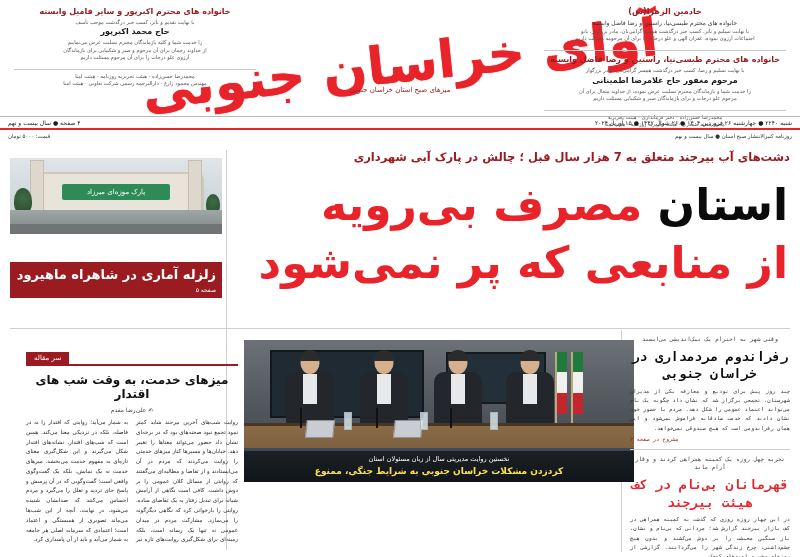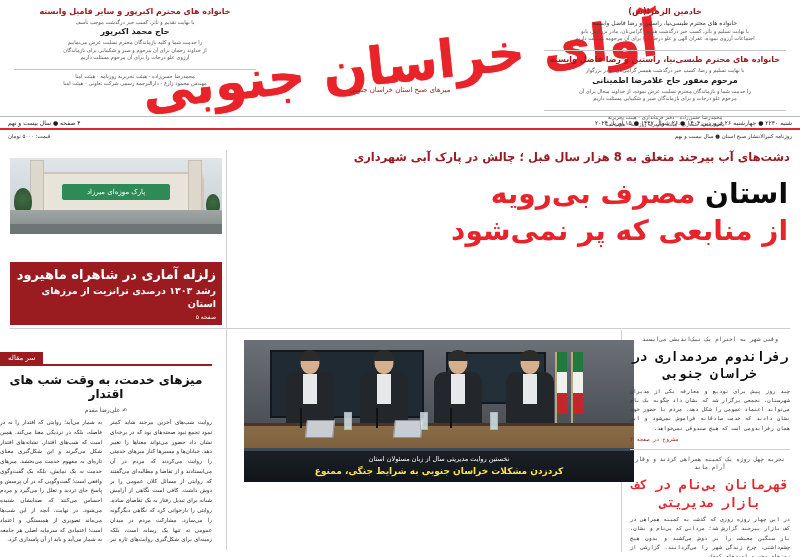--- a/index.html
+++ b/index.html
@@ -150,21 +150,21 @@
     color: #9b1c20;
     white-space: nowrap;
   }
   .headline {
     position: absolute;
     top: 176px;
     right: 12px;
     left: 232px;
     text-align: right;
     color: #0b0b0b;
-    font-size: 28px;
+    font-size: 44px;
     font-weight: bold;
     line-height: 1.32;
     letter-spacing: -0.5px;
   }
   .headline .hl-accent { color: #e8242a; }
 
   
   .photo-top {
     position: absolute;
     top: 158px;
@@ -248,21 +248,21 @@
   }
   .hrule {
     position: absolute;
     height: 1px;
     background: #cfcfcf;
   }
 
   
   .edit-col {
     position: absolute;
-    left: 0;
+    left: 26px;
     top: 352px;
     width: 212px;
   }
   .edit-badge {
     display: inline-block;
     background: #9b1c20;
     color: #fff;
     font-size: 7px;
     padding: 2px 8px;
     float: left;
@@ -528,21 +528,21 @@
       <span>شنبه ۲۲۴۰  ●  چهارشنبه ۲۶ فروردین ۱۴۰۴  ●  ۲۶ شوال ۱۴۴۷  ●  ۱۵ آوریل ۲۰۲۴</span>
       <span>۴ صفحه  ●  سال بیست و نهم</span>
     </div>
     <div class="mast-rule2"></div>
     <div class="mast-info2">
       <span>روزنامه کثیرالانتشار صبح استان  ●  سال بیست و نهم</span>
       <span>قیمت: ۵۰۰۰ تومان</span>
     </div>
   </div>
 
-  <div class="kicker">دشت‌های آب بیرجند متعلق به 8 هزار سال قبل ؛ چالش در پارک آبی شهرداری</div>
+  <div class="kicker">دشت‌های آب بیرجند متعلق به 7 هزار سال قبل ؛ چالش در پارک آبی شهرداری</div>
   <div class="headline">
     <div>
       <span>استان</span>
       <span class="hl-accent">مصرف بی‌رویه</span>
     </div>
     <div class="hl-accent">از منابعی که پر نمی‌شود</div>
   </div>
 
   <div class="photo-top">
     <div class="pt-sky"></div>
@@ -550,21 +550,20 @@
     <div class="pt-sign">پارک موزه‌ای میرزاد</div>
     <div class="pt-pillar p1"></div>
     <div class="pt-pillar p2"></div>
     <div class="pt-tree t1"></div>
     <div class="pt-tree t2"></div>
     <div class="pt-ground"></div>
     <div class="pt-road"></div>
   </div>
   <div class="photo-caption">
     <div class="pc-l1">زلزله آماری در شاهراه ماهیرود</div>
-    <div class="pc-l2">رشد ۱۳۰۳ درصدی ترانزیت از مرزهای استان</div>
     <div class="pc-l3">صفحه ۵</div>
   </div>
 
   <div class="vrule" style="left:226px; top:150px; height:400px;"></div>
   <div class="vrule" style="right:178px; top:330px; height:222px;"></div>
   <div class="hrule" style="left:10px; right:10px; top:328px;"></div>
 
   <div class="edit-col">
     <div class="edit-badge">سر مقاله</div>
     <div class="edit-rule"></div>
@@ -632,19 +631,19 @@
   <div class="right-col">
     <div class="rc-item">
       <div class="rc-over">وقتی شهر به احترام یک نیک‌اندیشی می‌ایستد</div>
       <div class="rc-title">رفراندوم مردمداری در خراسان جنوبی</div>
       <div class="rc-body">چند روز پیش برای تودیع و معارفه یکی از مدیران شهرستان، تجمعی برگزار شد که نشان داد چگونه یک نام می‌تواند اعتماد عمومی را شکل دهد. مردم با حضور خود نشان دادند که خدمت صادقانه فراموش نمی‌شود و این همان رفراندومی است که هیچ صندوقی نمی‌خواهد.</div>
       <div class="rc-more">مشروح در صفحه ۲</div>
     </div>
     <div class="rc-sep"></div>
     <div class="rc-item">
       <div class="rc-over">تجربه چهل روزه یک کمیته همراهی کردند و وقار آرام ماند</div>
-      <div class="rc-title red">قهرمانان بی‌نام در کف بازار مدیریتی</div>
+      <div class="rc-title red">قهرمانان بی‌نام در کف هیئت بیرجند</div>
       <div class="rc-body">در این چهار روزه روزی که گذشت به کمیته همراهی در کف بازار بیرجند گزارش شد؛ مردانی که بی‌نام و نشان، بار سنگین معیشت را بر دوش می‌کشند و بدون هیچ چشم‌داشتی، چرخ زندگی شهر را می‌گردانند. گزارشی از روزهای سخت و امیدهای کوچک.</div>
       <div class="rc-more">مشروح در صفحه ۳</div>
     </div>
   </div>
 
 </div>
 
 </body></html>

